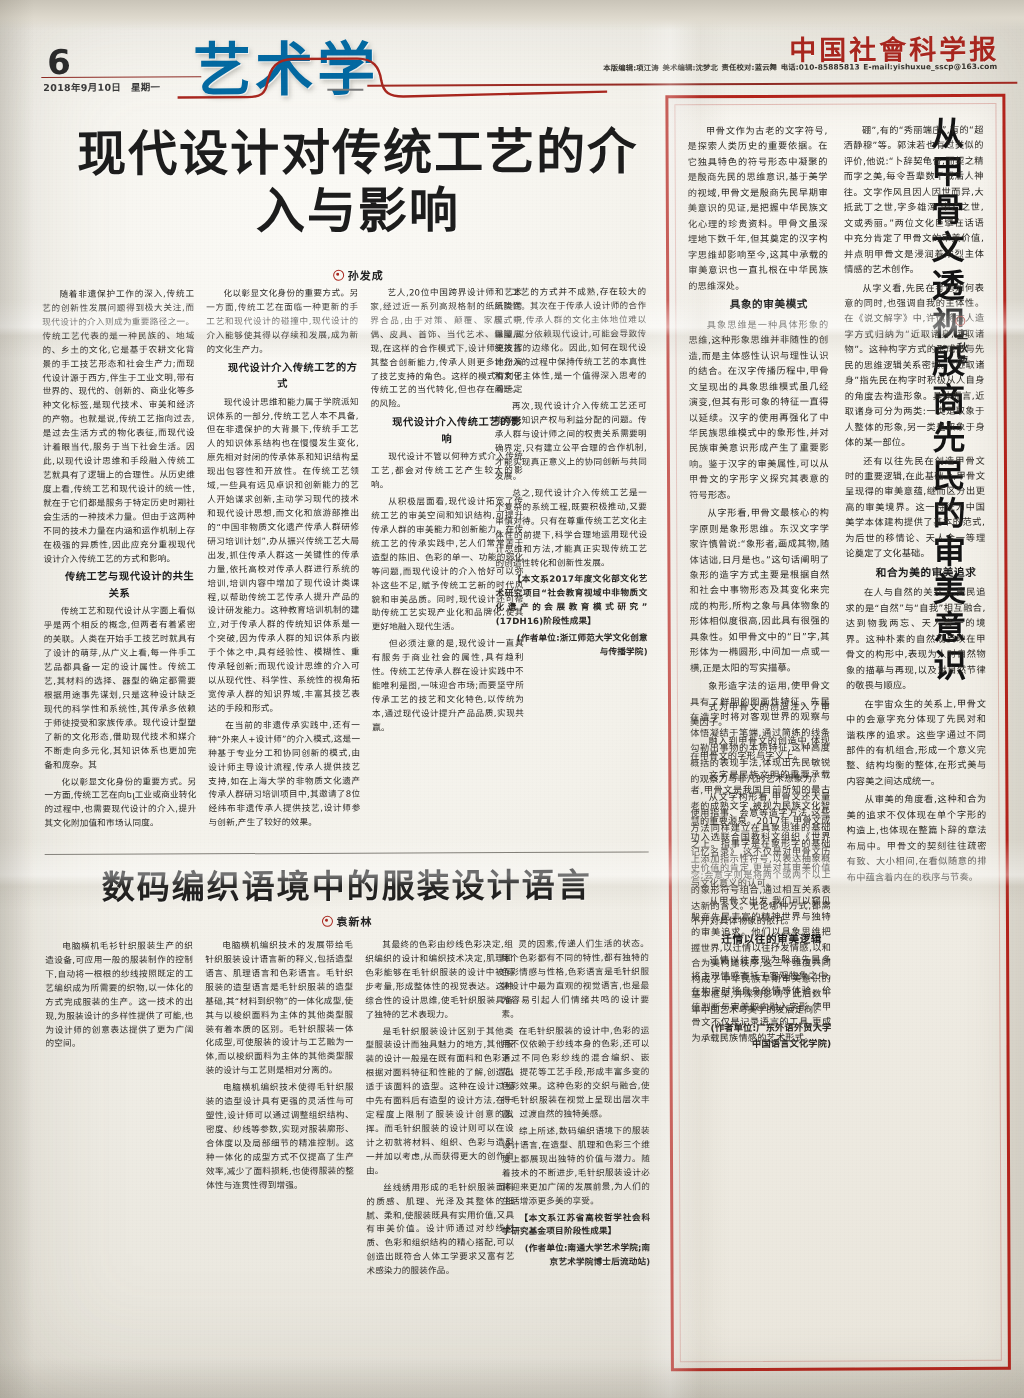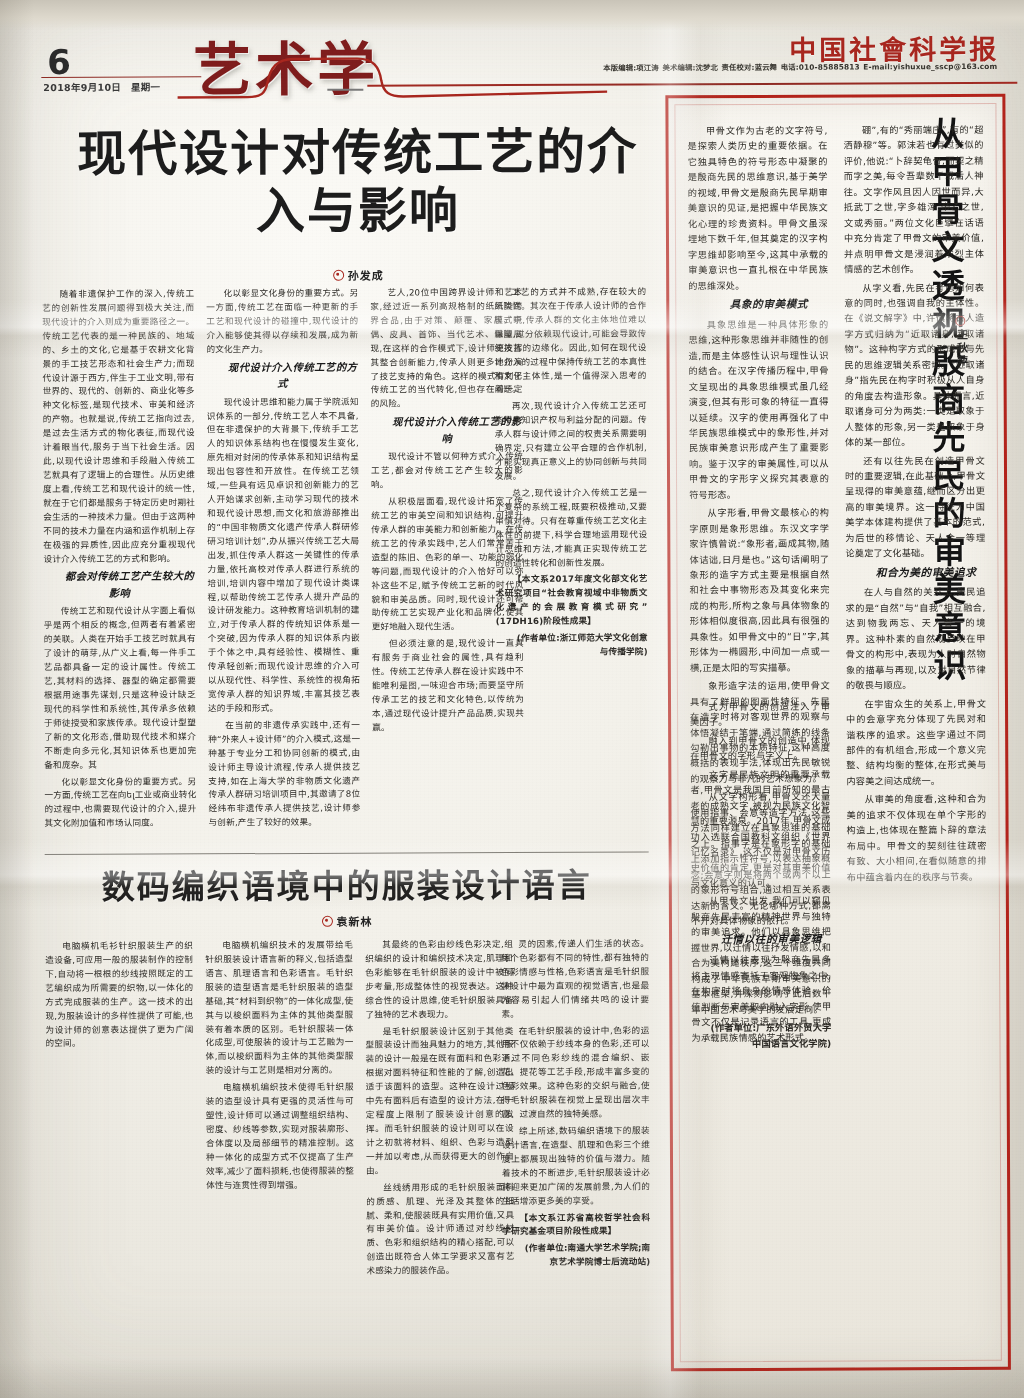--- a/index.html
+++ b/index.html
@@ -31,21 +31,21 @@
     background:linear-gradient(90deg,rgba(255,255,255,0),rgba(255,255,255,.30),rgba(160,152,134,.08),rgba(255,255,255,0));}
 
   .sheet{position:absolute;left:0;top:0;width:1024px;height:1398px;
          transform:rotate(-0.25deg);transform-origin:50% 50%;}
 
   
   .pageno{position:absolute;left:50px;top:40px;font-size:34px;font-weight:700;color:#2b2b2b;
           font-family:"DejaVu Sans","Liberation Sans",sans-serif;letter-spacing:-1px;}
   .datebar{position:absolute;left:46px;top:78px;font-size:9.5px;color:#3a3a3a;font-weight:700;letter-spacing:.3px;}
   .dateline-rule{position:absolute;left:44px;top:75px;width:160px;height:1.3px;background:#8e2b24;}
-  .section-title{position:absolute;left:196px;top:22px;font-size:58px;color:#7f1d1d;font-weight:700;
+  .section-title{position:absolute;left:196px;top:22px;font-size:58px;color:#0369a1;font-weight:700;
      font-family:"DejaVu Sans","Liberation Sans",sans-serif;letter-spacing:4px;
      text-shadow:1px 1px 0 rgba(255,255,255,.7), 2px 3px 5px rgba(90,88,80,.35);}
   .section-underline{position:absolute;left:330px;top:88px;width:36px;height:2px;background:#7a7a7a;}
 
   .red-swoop{position:absolute;left:180px;top:52px;width:430px;height:52px;}
   .red-rule{position:absolute;left:370px;top:84px;width:650px;height:2px;
             background:linear-gradient(90deg,#a32a22,#8e2b24 60%,#a32a22);}
   .brand{position:absolute;right:22px;top:30px;font-size:27px;color:#a8271f;font-weight:700;
          letter-spacing:3px;font-family:Liberation Sans, sans-serif;
          text-shadow:0 1px 0 rgba(255,255,255,.5);}
@@ -59,21 +59,21 @@
      text-shadow:1px 1px 0 rgba(255,255,255,.55);}
   .byline{position:absolute;text-align:center;font-size:11px;font-weight:700;color:#232323;letter-spacing:1px;}
   .byline .dot{display:inline-block;width:9px;height:9px;border-radius:50%;border:1.6px solid #a8271f;
      margin-right:4px;position:relative;top:1px;}
   .byline .dot:after{content:"";position:absolute;left:2px;top:2px;width:3px;height:3px;border-radius:50%;background:#a8271f;}
   #a1-byline{left:70px;top:266px;width:580px;}
 
   .col{position:absolute;font-size:8.6px;line-height:1.62;color:#2c2a26;text-align:justify;
        font-family:"DejaVu Sans","Liberation Sans",sans-serif;letter-spacing:.2px;}
   .col p{margin:0 0 3px 0;text-indent:2em;}
-  .sub{font-weight:700;font-size:10.2px;text-align:center;text-indent:0;margin:9px 0 6px 0;color:#1b1b1b;letter-spacing:.6px;font-style:italic;}
+  .sub{font-weight:700;font-size:10.2px;text-align:center;text-indent:0;margin:9px 0 6px 0;color:#1b1b1b;letter-spacing:.6px;}
   .note{font-weight:700;text-indent:0;margin-top:5px;}
   .note.r{text-align:right;}
 
   .a1c1{left:44px;top:286px;width:152px;}
   .a1c2{left:208px;top:286px;width:152px;}
   .a1c3{left:372px;top:286px;width:152px;}
   .a1c4{left:496px;top:286px;width:152px;}
 
   .hr-thin{position:absolute;height:1px;background:#6d6a62;}
   .hr-a1{left:44px;top:852px;width:604px;}
@@ -149,21 +149,21 @@
   </div>
 
   <div>
     <div class="a1-title">现代设计对传统工艺的介入与影响</div>
     <div class="byline" id="a1-byline">
       <span class="dot"></span><span>孙发成</span>
     </div>
 
     <div class="col a1c1">
         <p>随着非遗保护工作的深入,传统工艺的创新性发展问题得到极大关注,而现代设计的介入则成为重要路径之一。传统工艺代表的是一种民族的、地域的、乡土的文化,它是基于农耕文化背景的手工技艺形态和社会生产力;而现代设计源于西方,伴生于工业文明,带有世界的、现代的、创新的、商业化等多种文化标签,是现代技术、审美和经济的产物。也就是说,传统工艺指向过去,是过去生活方式的物化表征,而现代设计着眼当代,服务于当下社会生活。因此,以现代设计思维和手段融入传统工艺就具有了逻辑上的合理性。从历史维度上看,传统工艺和现代设计的统一性,就在于它们都是服务于特定历史时期社会生活的一种技术力量。但由于这两种不同的技术力量在内涵和运作机制上存在极强的异质性,因此应充分重视现代设计介入传统工艺的方式和影响。</p>
-        <p class="sub">都会对传统工艺产生较大的影响</p>
+        <p class="sub">传统工艺与现代设计的共生关系</p>
         <p>传统工艺和现代设计从字面上看似乎是两个相反的概念,但两者有着紧密的关联。人类在开始手工技艺时就具有了设计的萌芽,从广义上看,每一件手工艺品都具备一定的设计属性。传统工艺,其材料的选择、器型的确定都需要根据用途事先谋划,只是这种设计缺乏现代的科学性和系统性,其传承多依赖于师徒授受和家族传承。现代设计型塑了新的文化形态,借助现代技术和媒介不断走向多元化,其知识体系也更加完备和庞杂。其</p>
         <p>化以彰显文化身份的重要方式。另一方面,传统工艺在向ել工业或商业转化的过程中,也需要现代设计的介入,提升其文化附加值和市场认同度。</p>
       </div>
     <div class="col a1c2">
         <p>化以彰显文化身份的重要方式。另一方面,传统工艺在面临一种更新的手工艺和现代设计的碰撞中,现代设计的介入能够使其得以存续和发展,成为新的文化生产力。</p>
         <p class="sub">现代设计介入传统工艺的方式</p>
         <p>现代设计思维和能力属于学院派知识体系的一部分,传统工艺人本不具备,但在非遗保护的大背景下,传统手工艺人的知识体系结构也在慢慢发生变化,原先相对封闭的传承体系和知识结构呈现出包容性和开放性。在传统工艺领域,一些具有远见卓识和创新能力的艺人开始谋求创新,主动学习现代的技术和现代设计思想,而文化和旅游部推出的“中国非物质文化遗产传承人群研修研习培训计划”,办从振兴传统工艺大局出发,抓住传承人群这一关键性的传承力量,依托高校对传承人群进行系统的培训,培训内容中增加了现代设计类课程,以帮助传统工艺传承人提升产品的设计研发能力。这种教育培训机制的建立,对于传承人群的传统知识体系是一个突破,因为传承人群的知识体系内嵌于个体之中,具有经验性、模糊性、重传承轻创新;而现代设计思维的介入可以从现代性、科学性、系统性的视角拓宽传承人群的知识界域,丰富其技艺表达的手段和形式。</p>
         <p>在当前的非遗传承实践中,还有一种“外来人+设计师”的介入模式,这是一种基于专业分工和协同创新的模式,由设计师主导设计流程,传承人提供技艺支持,如在上海大学的非物质文化遗产传承人群研习培训项目中,其邀请了8位经纬布非遗传承人提供技艺,设计师参与创新,产生了较好的效果。</p>
       </div>
     <div class="col a1c3">

